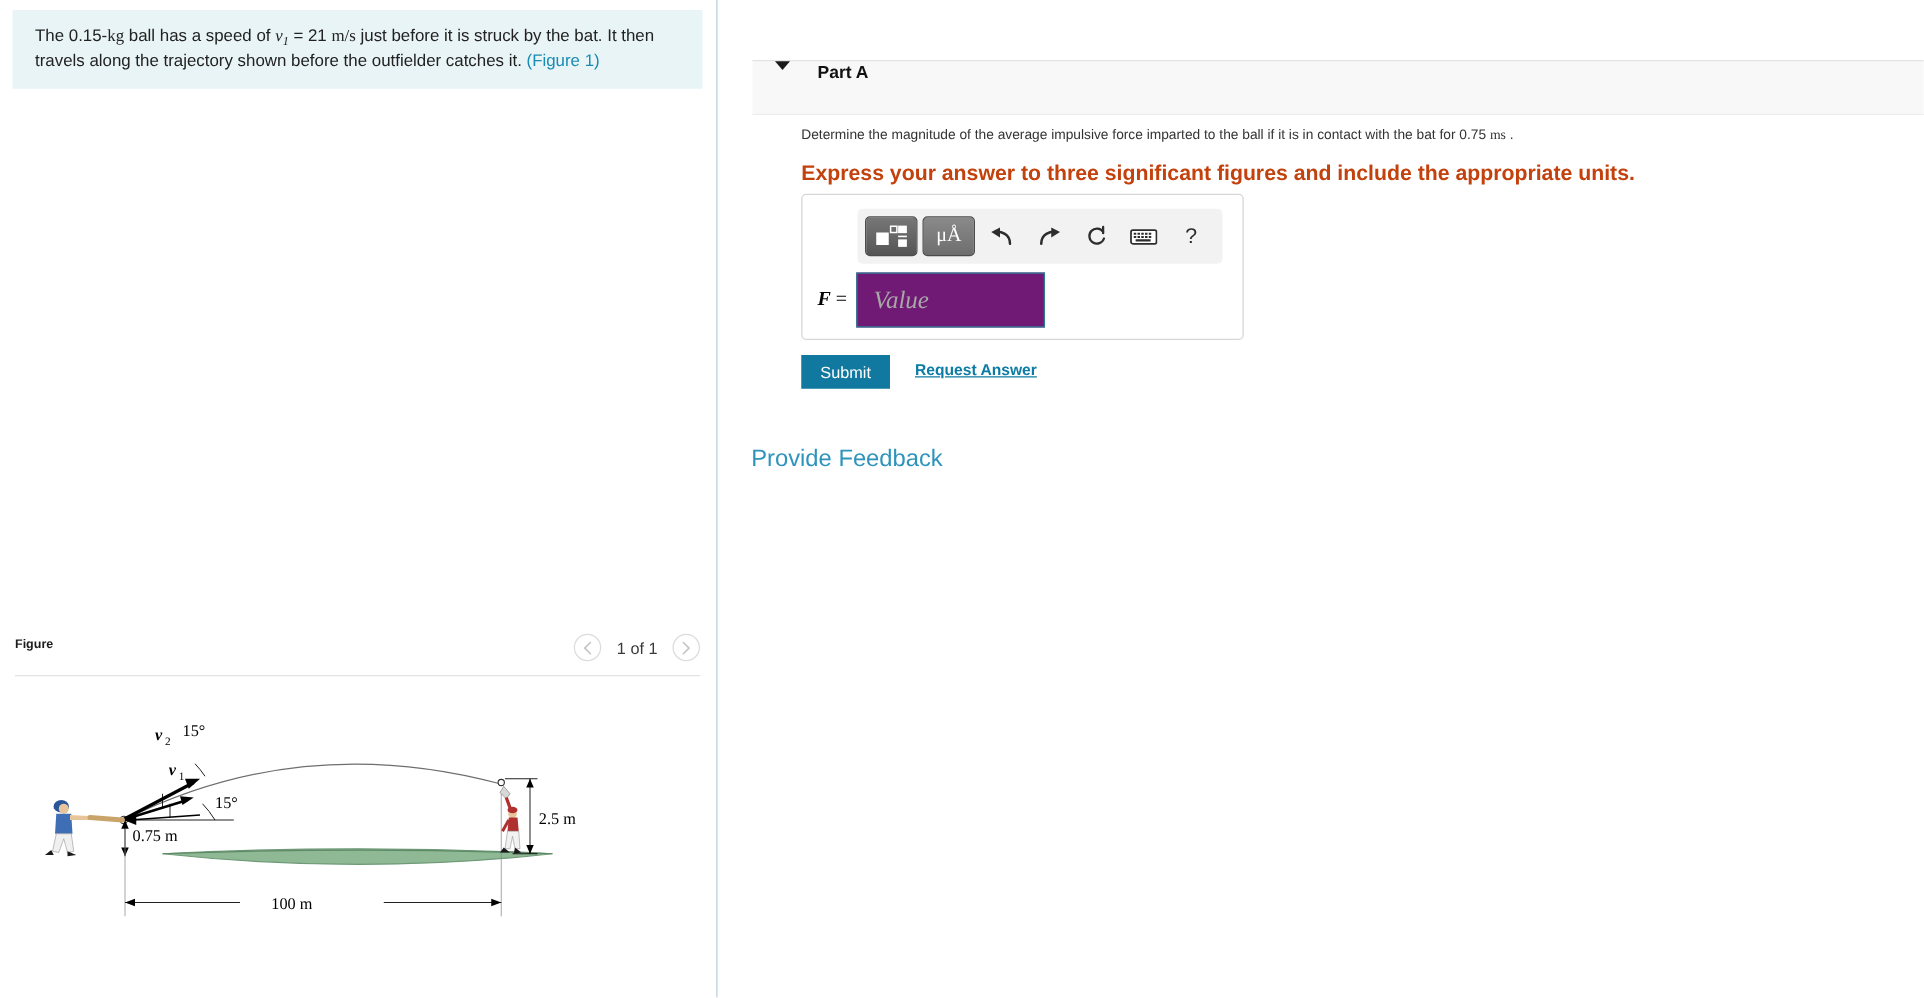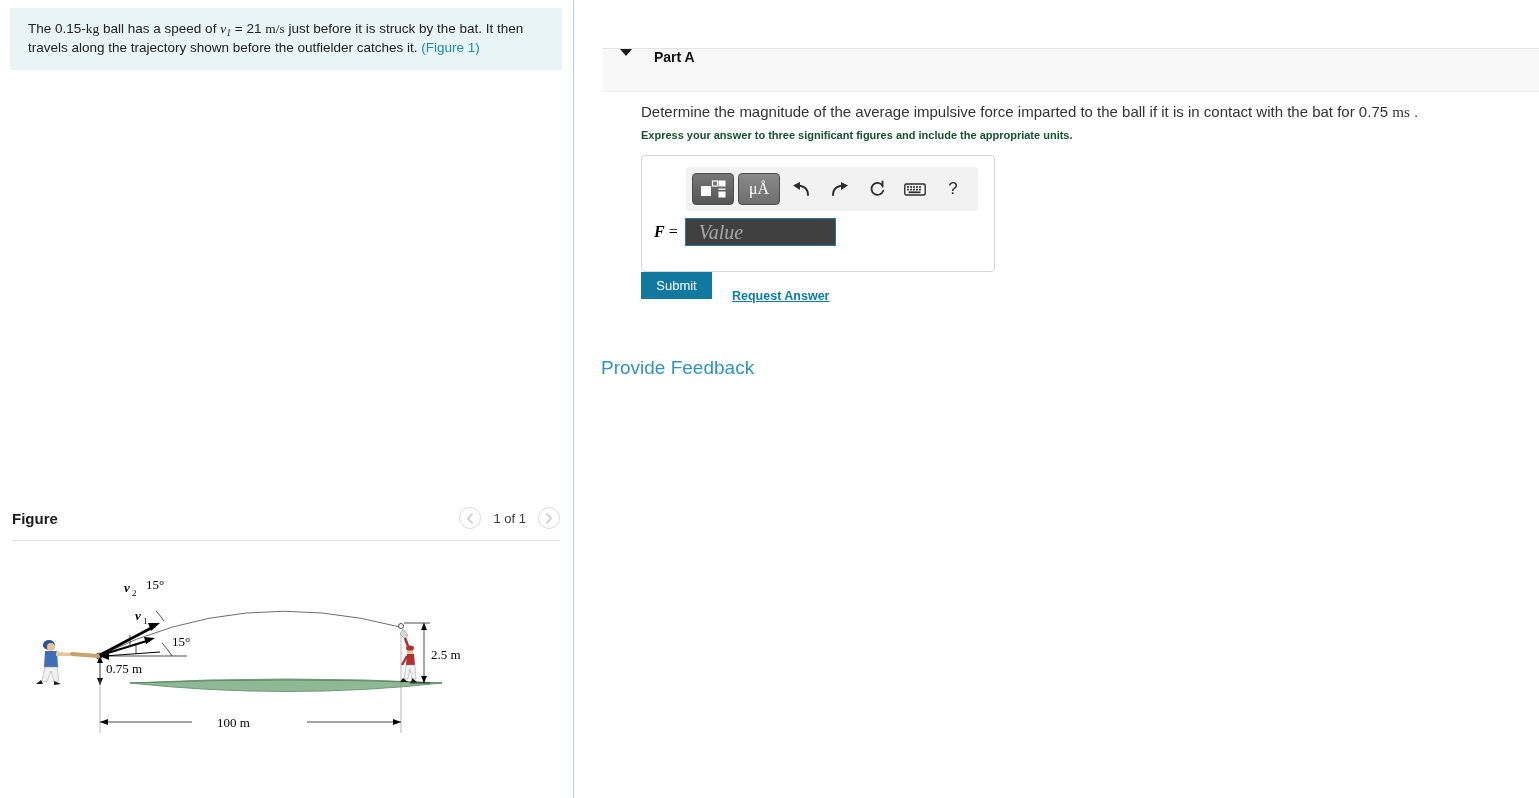--- a/index.html
+++ b/index.html
@@ -33,21 +33,21 @@
   .sub { font-size: 0.72em; vertical-align: -0.28em; font-style: italic;
          font-family: "Liberation Serif", serif; }
   .fig-link { color: #1a8bb3; text-decoration: none; }
 
   
   #figure-header {
     position: absolute; left: 12px; top: 505px; width: 548px; height: 36px;
   }
   #figure-title {
     position: absolute; left: 0; top: 5px;
-    font-size: 15px; font-weight: bold; color: #1c1c1c;
+    font-size: 10px; font-weight: bold; color: #1c1c1c;
   }
   #figure-nav {
     position: absolute; right: 0; top: 2px;
     display: flex; align-items: center; gap: 12px;
   }
   .nav-circle {
     width: 22px; height: 22px; border-radius: 50%;
     border: 1px solid #dcdcdc; background: #fff;
     display: flex; align-items: center; justify-content: center;
     color: #c6c6c6; font-size: 12px; line-height: 1;
@@ -76,25 +76,25 @@
   #collapse-triangle {
     margin-left: 18px; width: 0; height: 0;
     border-left: 6px solid transparent; border-right: 6px solid transparent;
     border-top: 7px solid #1a1a1a;
   }
   #part-a-label {
     margin-left: 22px; font-size: 14px; font-weight: bold; color: #111;
   }
   #question-text {
     position: absolute; left: 66px; top: 101px; width: 860px;
-    font-size: 15px; color: #333; line-height: 1.4;
+    font-size: 11px; color: #333; line-height: 1.4;
   }
   #answer-instruction {
     position: absolute; left: 66px; top: 129px; width: 860px;
-    font-size: 11px; font-weight: bold; color: #14532d;
+    font-size: 17px; font-weight: bold; color: #c2410c;
   }
 
   
   #answer-box {
     position: absolute; left: 66px; top: 155px;
     width: 354px; height: 117px;
     border: 1px solid #d6d6d6; border-radius: 4px;
     background: #fff;
   }
   #mathbar {
@@ -119,30 +119,30 @@
   #field-row {
     position: absolute; left: 12px; top: 62px;
     display: flex; align-items: center;
   }
   #f-label {
     font-family: "Liberation Serif", serif; font-size: 16px;
     margin-right: 7px; white-space: nowrap;
   }
   #f-label i { font-weight: bold; font-style: italic; }
   .ans-input {
-    height: 28px; border: 1px solid #2a7c93; background: #404040;
+    height: 44px; border: 1px solid #2a7c93; background: #701a75;
     font-family: "Liberation Serif", serif; font-style: italic;
     font-size: 20px; color: #a7a7a7; padding-left: 13px;
     display: flex; align-items: center;
   }
   #value-input { width: 151px; }
   #units-input { width: 147px; border-left: 1px solid #2a7c93; }
 
   #submit-button {
-    position: absolute; left: 66px; top: 272px;
+    position: absolute; left: 66px; top: 284px;
     width: 71px; height: 27px; background: #11799f;
     color: #fff; font-size: 13px;
     display: flex; align-items: center; justify-content: center;
     border: none; cursor: pointer;
   }
   #request-answer {
     position: absolute; left: 157px; top: 289px;
     font-size: 12.5px; font-weight: bold; color: #0c7ca4;
     text-decoration: underline; cursor: pointer;
   }

